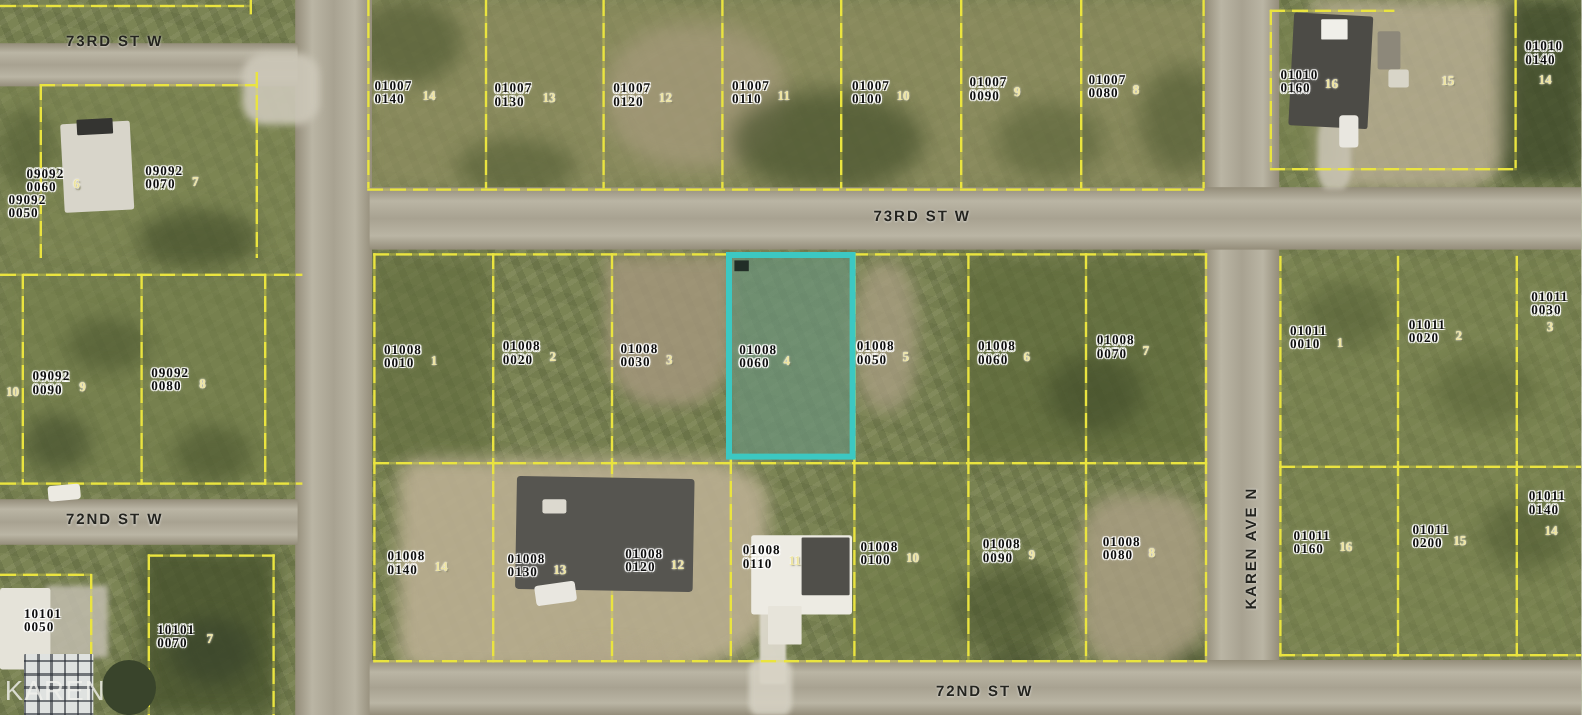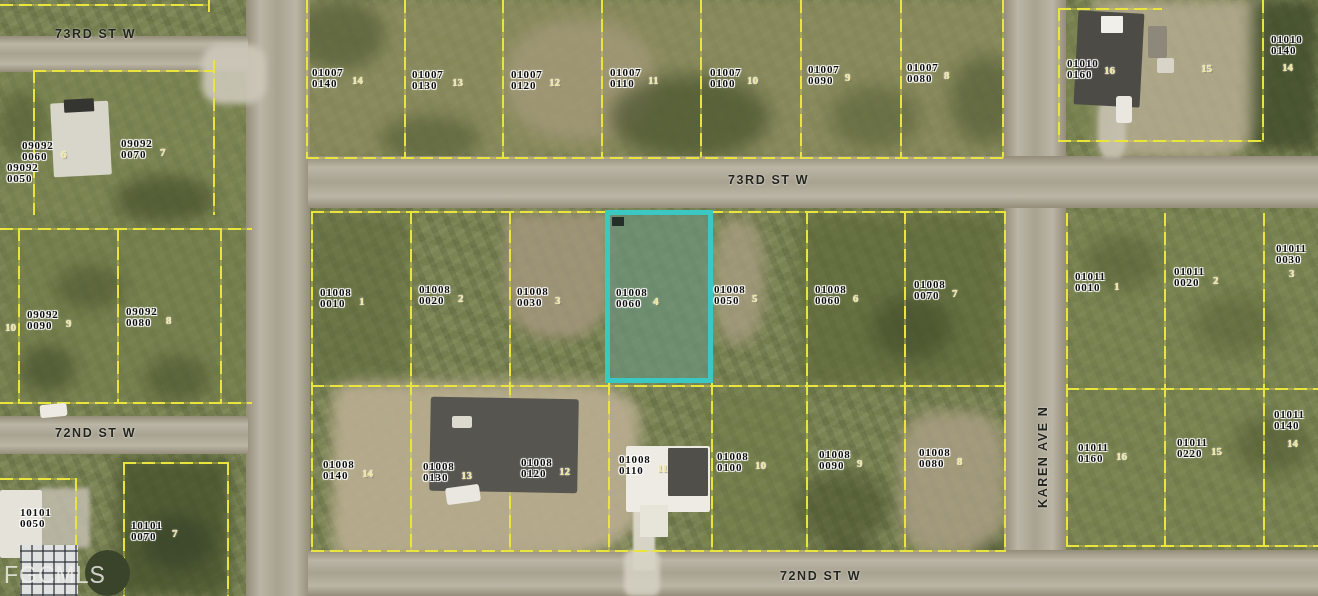--- a/index.html
+++ b/index.html
@@ -250,24 +250,24 @@
       <div class="parcel-label" style="left: 619px; top: 454px;"><span>01008</span><span>0110</span></div>
       <div class="lot-marker" style="left: 657px; top: 462px;">11</div>
       <div class="parcel-label" style="left: 717px; top: 451px;"><span>01008</span><span>0100</span></div>
       <div class="lot-marker" style="left: 755px; top: 459px;">10</div>
       <div class="parcel-label" style="left: 819px; top: 449px;"><span>01008</span><span>0090</span></div>
       <div class="lot-marker" style="left: 857px; top: 457px;">9</div>
       <div class="parcel-label" style="left: 919px; top: 447px;"><span>01008</span><span>0080</span></div>
       <div class="lot-marker" style="left: 957px; top: 455px;">8</div>
       <div class="parcel-label" style="left: 1078px; top: 442px;"><span>01011</span><span>0160</span></div>
       <div class="lot-marker" style="left: 1116px; top: 450px;">16</div>
-      <div class="parcel-label" style="left: 1177px; top: 437px;"><span>01011</span><span>0220</span></div>
+      <div class="parcel-label" style="left: 1177px; top: 437px;"><span>01011</span><span>0200</span></div>
       <div class="lot-marker" style="left: 1211px; top: 445px;">15</div>
       <div class="parcel-label" style="left: 1274px; top: 409px;"><span>01011</span><span>0140</span></div>
       <div class="lot-marker" style="left: 1287px; top: 437px;">14</div>
       <div class="street-label" style="left: 55px; top: 27px;">73RD ST W</div>
       <div class="street-label" style="left: 728px; top: 173px;">73RD ST W</div>
       <div class="street-label" style="left: 55px; top: 426px;">72ND ST W</div>
       <div class="street-label" style="left: 780px; top: 569px;">72ND ST W</div>
       <div class="street-label vertical" style="left: 1036px; top: 508px;">KAREN AVE N</div>
     </div>
-  <div class="watermark">FGCMLS</div>
+  <div class="watermark">KAREN</div>
 </div>
 
 </body></html>

